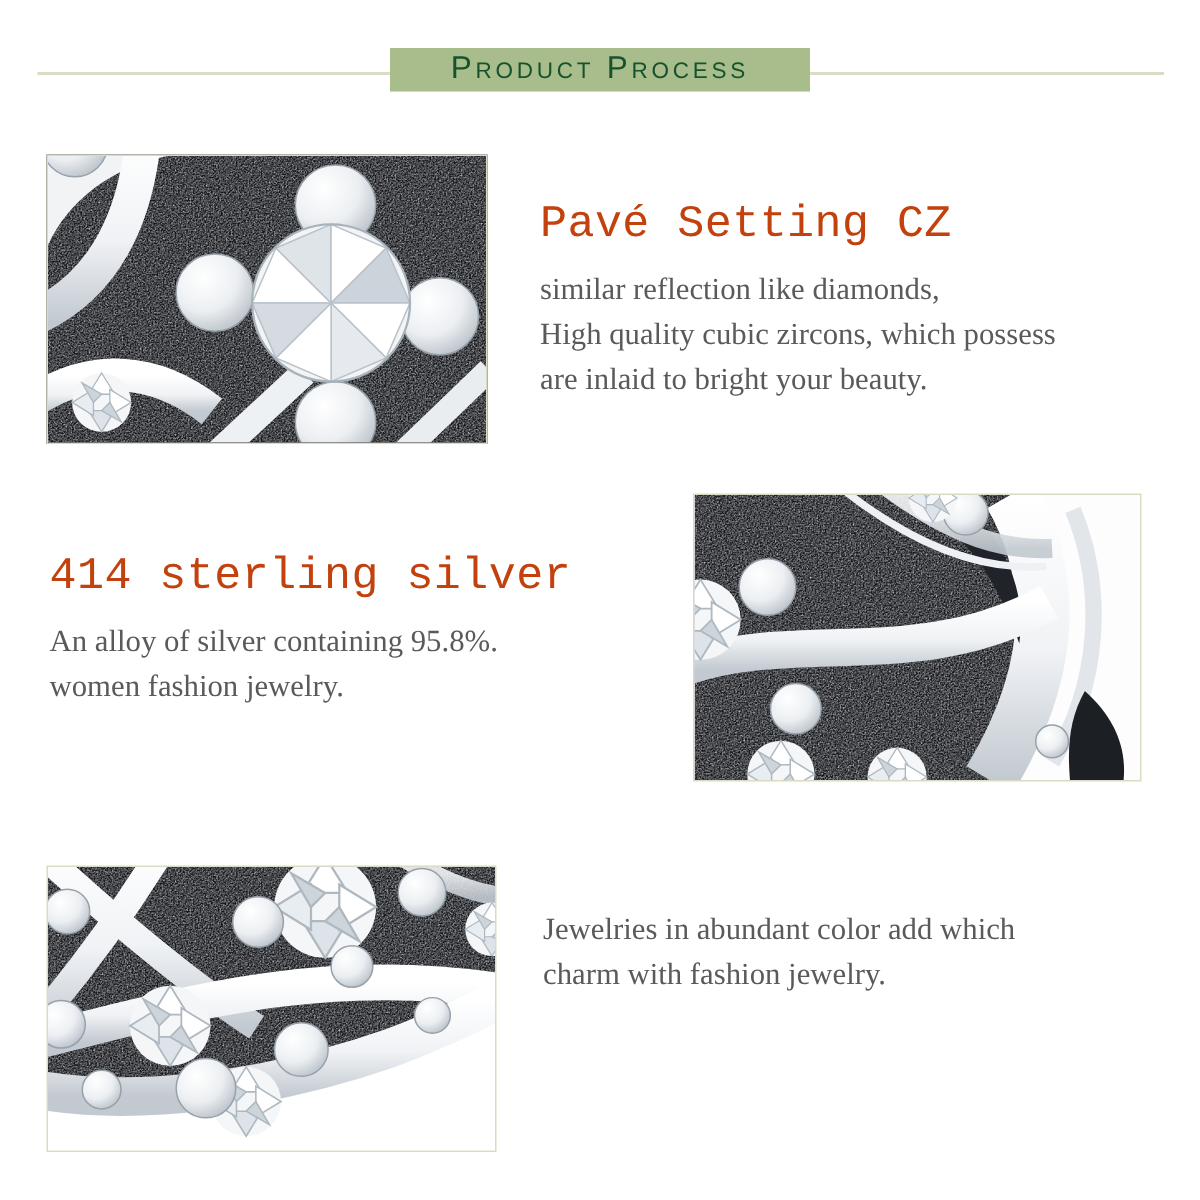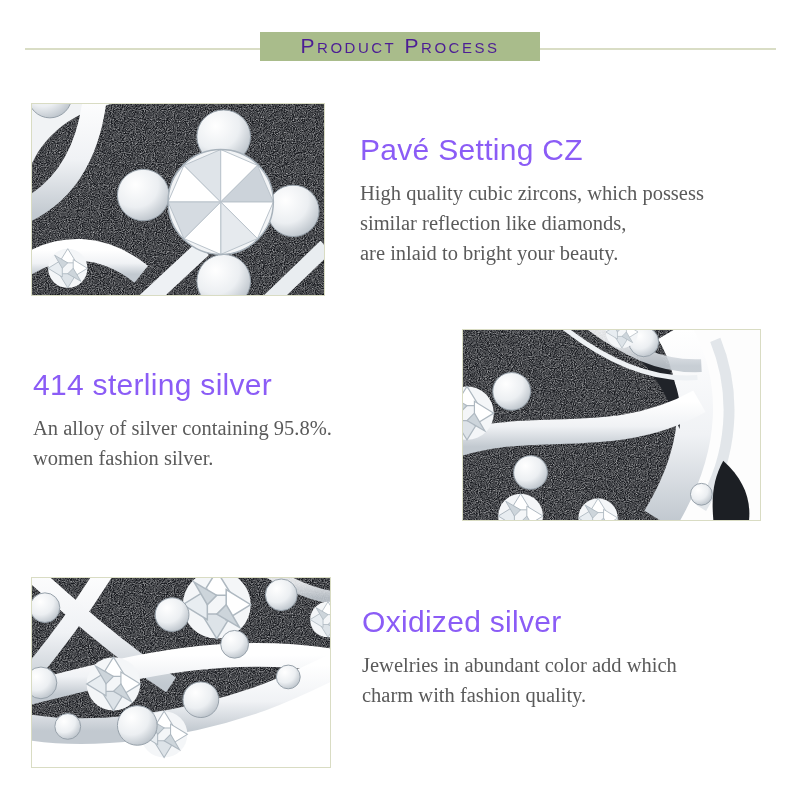--- a/index.html
+++ b/index.html
@@ -5,38 +5,38 @@
   *{margin:0;padding:0;box-sizing:border-box}
   html,body{width:800px;height:800px;background:#fff;overflow:hidden}
   body{position:relative;font-family:"Liberation Serif",serif}
   .page{position:absolute;inset:0;background:#ffffff}
 
   
   .hrule{position:absolute;top:48px;height:2px;background:#d9ddc5}
   .hrule.left{left:25px;width:236px}
   .hrule.right{left:540px;width:236px}
   .banner{position:absolute;left:260px;top:32px;width:280px;height:29px;
-    background:#a9bc8b;color:#4c1d95;text-align:center;
+    background:#a9bc8b;color:#14532d;text-align:center;
     font-family:"Liberation Sans",sans-serif;font-variant:small-caps;
     font-size:21px;letter-spacing:2.5px;line-height:28px;font-weight:400}
 
   
   .photo{position:absolute;border:1px solid #d9dcc3;background:#16181d;overflow:hidden}
   .photo svg{display:block;width:100%;height:100%}
   #photo-1{left:31px;top:103px;width:294px;height:193px}
   #photo-2{left:462px;top:329px;width:299px;height:192px}
   #photo-3{left:31px;top:577px;width:300px;height:191px}
 
   
   .text-block{position:absolute;width:432px}
   #text-1{left:360px;top:133px}
   #text-2{left:33px;top:368px}
   #text-3{left:362px;top:605px}
-  .sec-title{font-size:30px;font-weight:400;color:#8b5cf6;letter-spacing:.3px;
-    margin-bottom:11px;font-family:Liberation Sans, sans-serif;white-space:nowrap}
+  .sec-title{font-size:30px;font-weight:400;color:#c2410c;letter-spacing:.3px;
+    margin-bottom:11px;font-family:Liberation Mono, monospace;white-space:nowrap}
   .sec-line{font-size:20.5px;color:#5a5a5a;line-height:30px;white-space:nowrap}
 </style>
 </head>
 <body>
 
 <div class="page">
 
   <div class="hrule left"></div>
   <div class="banner">
     <span>Product Process</span>
@@ -100,29 +100,29 @@
           <polygon points="0,0 0,53 -37,37" fill="#ffffff"></polygon>
             <polygon points="0,0 -37,37 -53,0" fill="#d5dbe1"></polygon>
         </g>
         <circle r="53" fill="none" stroke="#a8b2bb" stroke-width="1.5"></circle>
       </g>
     </svg>
   </figure>
 
   <div class="text-block" id="text-1">
     <h2 class="sec-title">Pavé Setting CZ</h2>
+    <div class="sec-line">similar reflection like diamonds,</div>
     <div class="sec-line">High quality cubic zircons, which possess</div>
-    <div class="sec-line">similar reflection like diamonds,</div>
     <div class="sec-line">are inlaid to bright your beauty.</div>
   </div>
 
   <div class="text-block" id="text-2">
     <h2 class="sec-title">414 sterling silver</h2>
     <div class="sec-line">An alloy of silver containing 95.8%.</div>
-    <div class="sec-line">women fashion silver.</div>
+    <div class="sec-line">women fashion jewelry.</div>
   </div>
 
   <figure class="photo" id="photo-2" style="background:#fdfdfd">
     <svg viewBox="0 0 299 192" preserveAspectRatio="none">
       <defs>
         <radialGradient id="dotg2" cx="35%" cy="30%" r="80%">
           <stop offset="0%" stop-color="#ffffff"></stop>
             <stop offset="55%" stop-color="#eceff2"></stop>
             <stop offset="100%" stop-color="#b4bcc4"></stop>
         </radialGradient>
@@ -231,18 +231,17 @@
       <circle cx="204" cy="67" r="14" fill="url(#dotg3)" stroke="#97a1aa"></circle>
       <circle cx="9" cy="106" r="16" fill="url(#dotg3)" stroke="#97a1aa"></circle>
       <circle cx="258" cy="100" r="12" fill="url(#dotg3)" stroke="#97a1aa"></circle>
       <circle cx="170" cy="123" r="18" fill="url(#dotg3)" stroke="#97a1aa"></circle>
       <circle cx="106" cy="149" r="20" fill="url(#dotg3)" stroke="#97a1aa"></circle>
       <circle cx="36" cy="150" r="13" fill="url(#dotg3)" stroke="#97a1aa"></circle>
     </svg>
   </figure>
 
   <div class="text-block" id="text-3">
-    <h2 class="sec-title">Oxidized silver</h2>
     <div class="sec-line">Jewelries in abundant color add which</div>
-    <div class="sec-line">charm with fashion quality.</div>
+    <div class="sec-line">charm with fashion jewelry.</div>
   </div>
 
 </div>
 
 </body></html>

